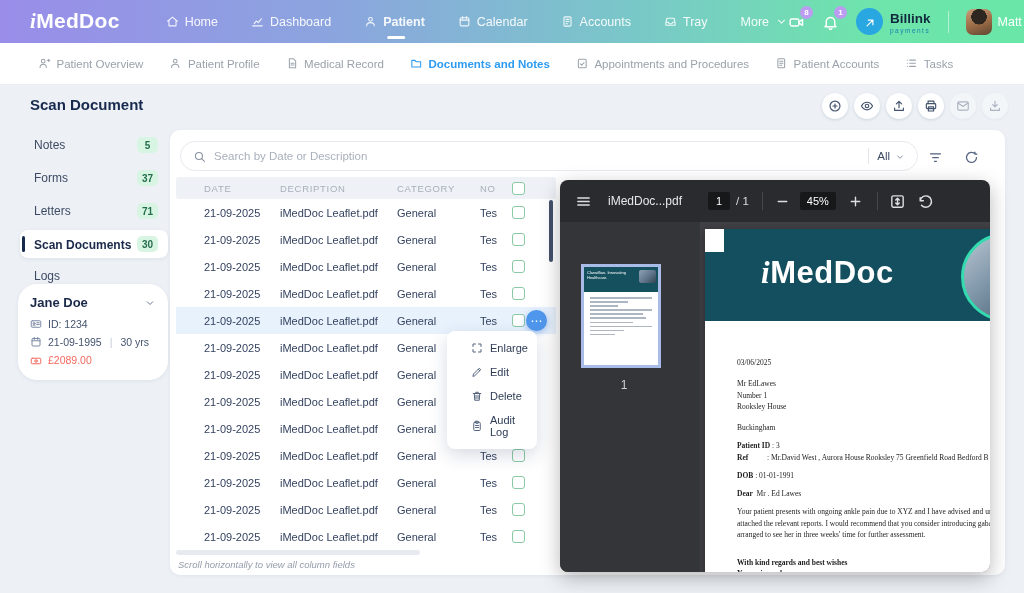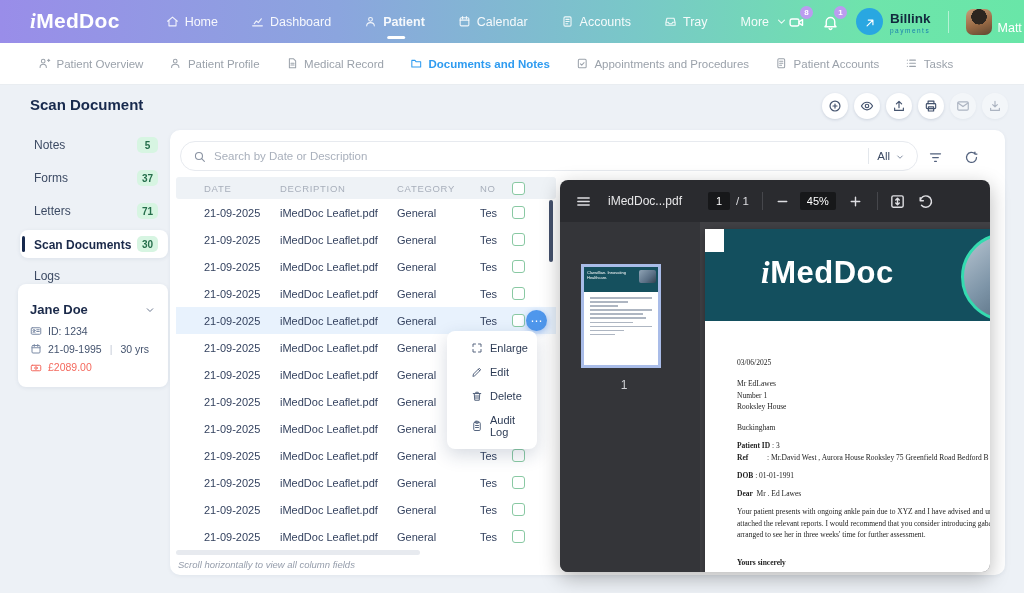--- a/index.html
+++ b/index.html
@@ -23,21 +23,21 @@
   .nav-ic-wrap { position:relative; font-size:17px; color:#fff; }
   .nav-badge { position:absolute; top:-6px; right:-8px; min-width:13px; height:13px; border-radius:7px; background:#bb9cf0; color:#fff; font-size:8px; font-weight:700; display:flex; align-items:center; justify-content:center; padding:0 3px; }
   .billink { display:flex; align-items:center; gap:7px; }
   .billink-circle { width:27px; height:27px; border-radius:50%; background:#29a7e1; color:#fff; display:flex; align-items:center; justify-content:center; font-size:14px; }
   .billink-name { font-size:13.5px; font-weight:700; color:#122a3e; line-height:1; }
   .billink-sub { font-size:6.5px; letter-spacing:1.5px; color:#1b7fae; line-height:1; margin-top:1px; }
   .nav-divider { width:1px; height:22px; background:rgba(255,255,255,.5); }
   .avatar { width:26px; height:26px; border-radius:7px; background:
       radial-gradient(circle at 50% 30%, #2e2620 0 34%, transparent 35%),
       linear-gradient(160deg,#caa07a 0%,#9a6b46 55%,#5e4530 100%); }
-  .user { display:flex; align-items:flex-end; gap:6px; font-size:12.5px; }
+  .user { display:flex; align-items:center; gap:6px; font-size:12.5px; }
 
   
   .tabbar { position:absolute; left:0; top:43px; width:1024px; height:42px; background:#fff; border-bottom:1px solid #e9edf1; display:flex; align-items:center; gap:26px; padding-left:38px; }
   .tab { display:flex; align-items:center; gap:6px; font-size:11.5px; color:#9ba2ab; cursor:pointer; }
   .tab .ic { font-size:12.5px; }
   .tab.active { color:#2e9bf0; font-weight:700; }
 
   
   .page-title { position:absolute; left:30px; top:96px; font-size:15px; font-weight:700; color:#17294d; }
   .actions { position:absolute; right:16px; top:93px; display:flex; gap:6px; }
@@ -45,21 +45,21 @@
   .act-btn.disabled { opacity:.38; }
 
   
   .sidebar { position:absolute; left:20px; top:131px; width:148px; }
   .side-item { display:flex; align-items:center; justify-content:space-between; padding:6px 10px 6px 14px; margin-bottom:5px; font-size:12px; color:#3c4a63; cursor:pointer; position:relative; border-radius:8px; }
   .side-item.active { background:#fff; font-weight:700; color:#1a2949; box-shadow:0 1px 4px rgba(25,50,90,.08);align-items:flex-end; }
   .side-item.active::before { content:""; position:absolute; left:2px; top:6px; width:3px; height:16px; background:#17294d; border-radius:2px; }
   .side-badge { min-width:21px; height:16px; border-radius:5px; background:#d7f5e2; color:#256e4b; font-size:10px; font-weight:700; display:flex; align-items:center; justify-content:center; padding:0 4px; }
 
   
-  .pcard { position:absolute; left:18px; top:284px; width:150px; background:#fff; border-radius:8px; padding:18px 12px 8px; box-shadow:0 1px 4px rgba(25,50,90,.08); }
+  .pcard { position:absolute; left:18px; top:284px; width:150px; background:#fff; border-radius:19px; padding:11px 12px 8px; box-shadow:0 1px 4px rgba(25,50,90,.08); }
   .pcard-name-row { display:flex; align-items:center; justify-content:space-between; margin-bottom:7px; }
   .pcard-name { font-size:13px; font-weight:700; color:#1a2949; }
   .pcard-chev { font-size:12px; color:#6b7890; }
   .pcard-row { display:flex; align-items:center; gap:6px; font-size:10.5px; color:#44536e; margin-bottom:5px; }
   .pcard-row .ic { font-size:12px; color:#7b8aa5; }
   .pcard-sep { color:#c3cad6; margin:0 2px; }
   .pcard-balance { color:#f4695e; }
   .pcard-balance .ic { color:#f4695e; }
 
   
@@ -604,20 +604,21 @@
             <div class="l-gap-s"></div>
             <div><span class="l-lbl">DOB</span> <span>: 01-01-1991</span></div>
             <div class="l-gap-s"></div>
             <div><span class="l-lbl">Dear</span>&nbsp; <span>Mr . Ed Lawes</span></div>
             <div class="l-gap-s"></div>
             <div>Your patient presents with ongoing ankle pain due to XYZ and I have advised and unde</div>
             <div>attached the relevant reports. I would recommend that you consider introducing gabape</div>
             <div>arranged to see her in three weeks' time for further assessment.</div>
             <div class="l-gap"></div>
             <div class="l-gap-s"></div>
+            <div class="l-lbl">With kind regards and best wishes</div>
             <div class="l-lbl">Yours sincerely</div>
           </div>
         </div>
       </div>
     </div>
   </div>
 
 </div>
 
 </body></html>

